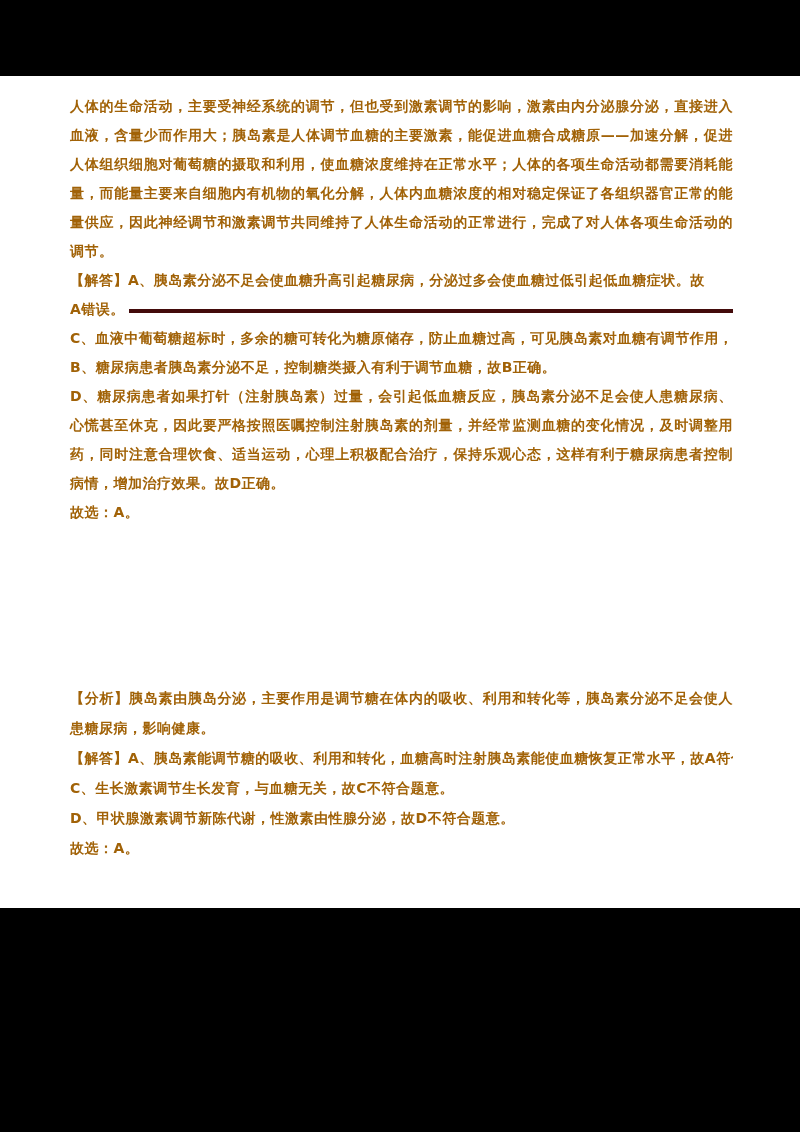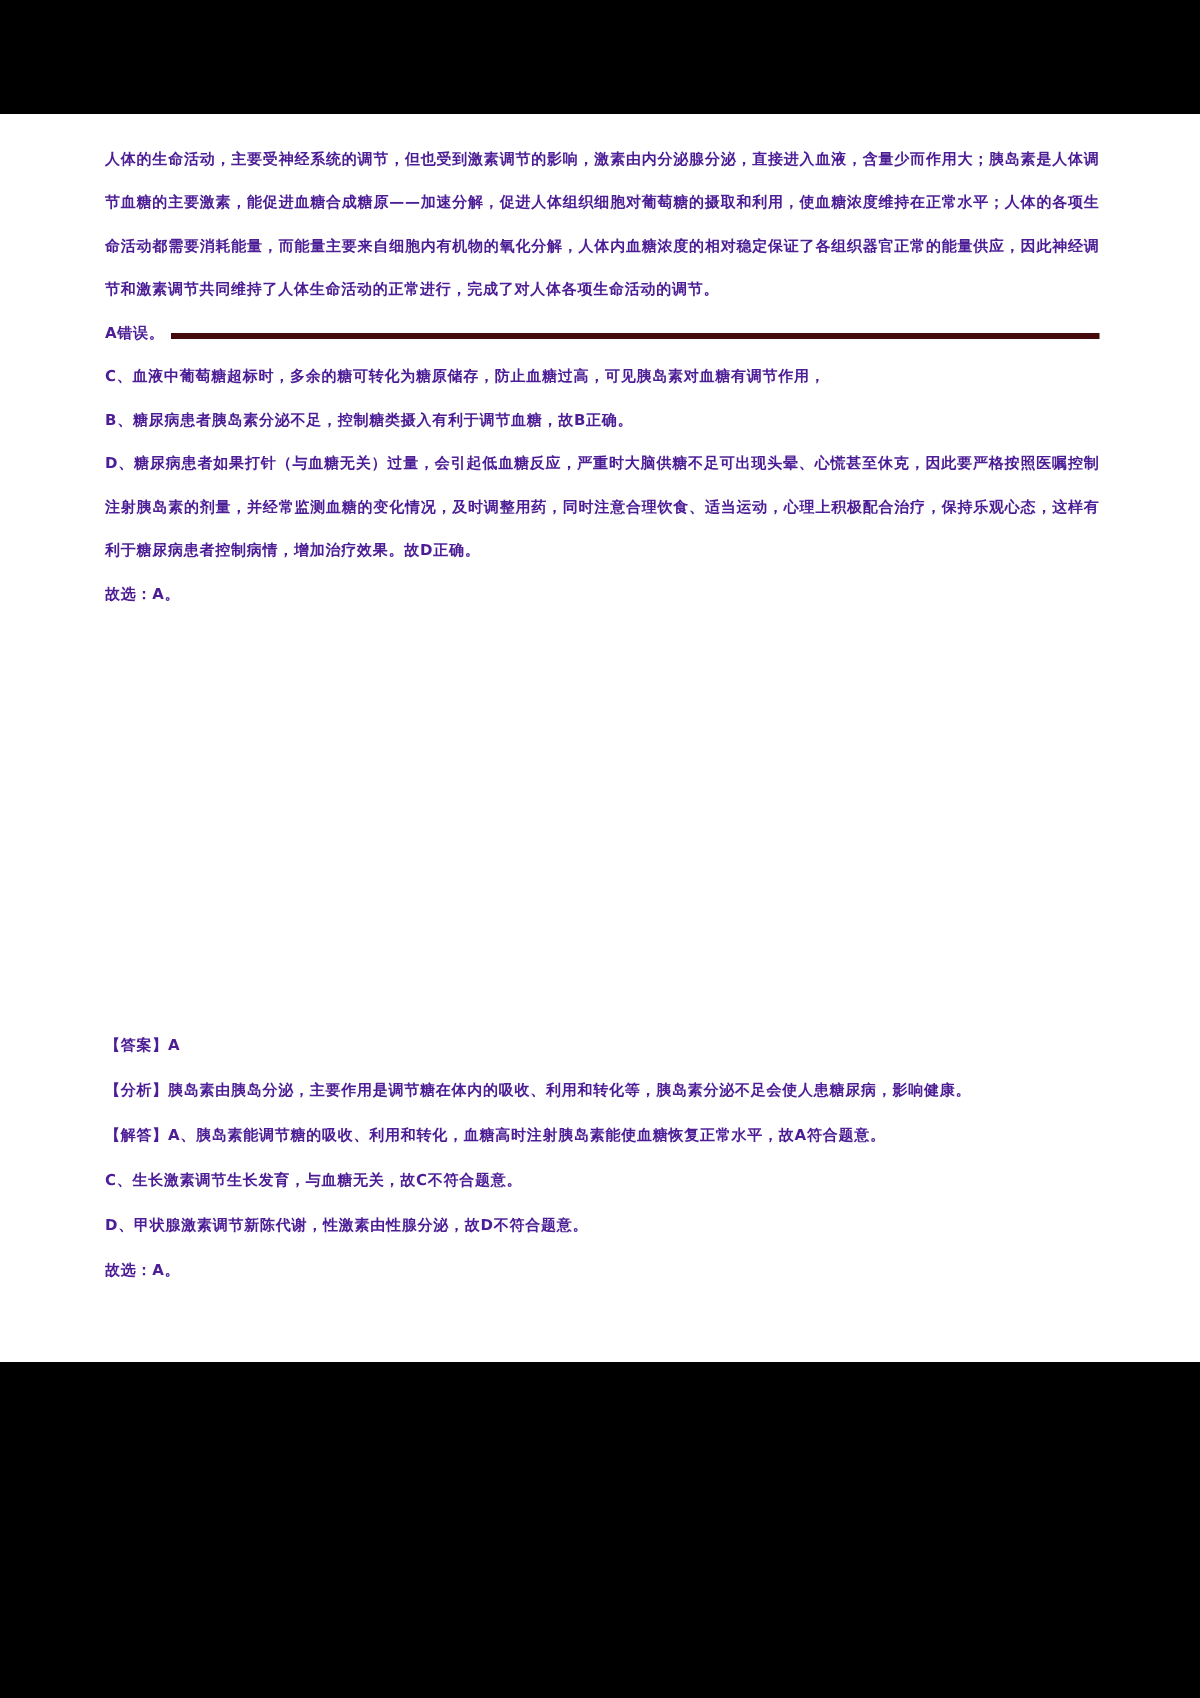--- a/index.html
+++ b/index.html
@@ -8,50 +8,50 @@
     background:#ffffff;
     font-family:"DejaVu Sans",sans-serif;
     overflow:hidden;
     position:relative;
   }
   .band{position:absolute;left:0;width:800px;background:#000000;}
   .band-top{top:0;height:76px;}
   .band-bottom{top:908px;height:224px;}
   .content{
     position:absolute;left:70px;top:0;width:663px;height:908px;
-    color:#4c1d95;font-weight:bold;font-size:10px;letter-spacing:0.5px;
+    color:#a16207;font-weight:bold;font-size:14px;letter-spacing:0.5px;
   }
   .sec{position:absolute;left:0;width:663px;}
   .sec1{top:92px;line-height:29px;}
   .sec2{top:683px;line-height:30px;}
   .para{text-align:justify;margin:0;}
   .line{white-space:nowrap;overflow:hidden;margin:0;}
   .rule-row{display:flex;align-items:center;margin:0;}
   .rule-row .txt{white-space:nowrap;flex:0 0 auto;}
   .rule{flex:1 1 auto;height:4px;background:#430b0b;margin-left:4px;margin-top:2px;}
 </style>
 </head>
 <body>
 
 <div class="content">
 
   <div class="sec sec1">
     <p class="para">人体的生命活动，主要受神经系统的调节，但也受到激素调节的影响，激素由内分泌腺分泌，直接进入血液，含量少而作用大；胰岛素是人体调节血糖的主要激素，能促进血糖合成糖原——加速分解，促进人体组织细胞对葡萄糖的摄取和利用，使血糖浓度维持在正常水平；人体的各项生命活动都需要消耗能量，而能量主要来自细胞内有机物的氧化分解，人体内血糖浓度的相对稳定保证了各组织器官正常的能量供应，因此神经调节和激素调节共同维持了人体生命活动的正常进行，完成了对人体各项生命活动的调节。</p>
+    <p class="line">【解答】A、胰岛素分泌不足会使血糖升高引起糖尿病，分泌过多会使血糖过低引起低血糖症状。故</p>
     <div class="rule-row">
       <span class="txt">A错误。</span>
       <div class="rule"></div>
     </div>
     <p class="line">C、血液中葡萄糖超标时，多余的糖可转化为糖原储存，防止血糖过高，可见胰岛素对血糖有调节作用，</p>
     <p class="line">B、糖尿病患者胰岛素分泌不足，控制糖类摄入有利于调节血糖，故B正确。</p>
-    <p class="para">D、糖尿病患者如果打针（与血糖无关）过量，会引起低血糖反应，严重时大脑供糖不足可出现头晕、心慌甚至休克，因此要严格按照医嘱控制注射胰岛素的剂量，并经常监测血糖的变化情况，及时调整用药，同时注意合理饮食、适当运动，心理上积极配合治疗，保持乐观心态，这样有利于糖尿病患者控制病情，增加治疗效果。故D正确。</p>
+    <p class="para">D、糖尿病患者如果打针（注射胰岛素）过量，会引起低血糖反应，胰岛素分泌不足会使人患糖尿病、心慌甚至休克，因此要严格按照医嘱控制注射胰岛素的剂量，并经常监测血糖的变化情况，及时调整用药，同时注意合理饮食、适当运动，心理上积极配合治疗，保持乐观心态，这样有利于糖尿病患者控制病情，增加治疗效果。故D正确。</p>
     <p class="line">故选：A。</p>
   </div>
 
   <div class="sec sec2">
-    <p class="line">【答案】A</p>
     <p class="para">【分析】胰岛素由胰岛分泌，主要作用是调节糖在体内的吸收、利用和转化等，胰岛素分泌不足会使人患糖尿病，影响健康。</p>
     <p class="line">【解答】A、胰岛素能调节糖的吸收、利用和转化，血糖高时注射胰岛素能使血糖恢复正常水平，故A符合题意。</p>
     <p class="line">C、生长激素调节生长发育，与血糖无关，故C不符合题意。</p>
     <p class="line">D、甲状腺激素调节新陈代谢，性激素由性腺分泌，故D不符合题意。</p>
     <p class="line">故选：A。</p>
   </div>
 
 </div>
 
 <div class="band band-top"></div>

